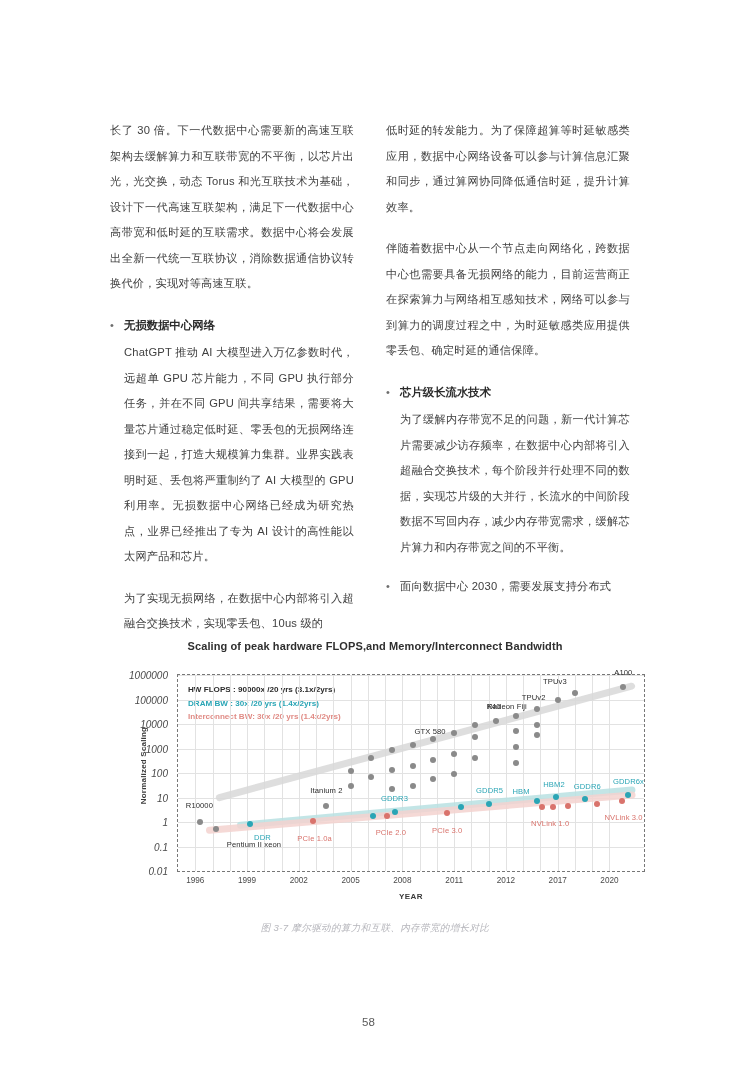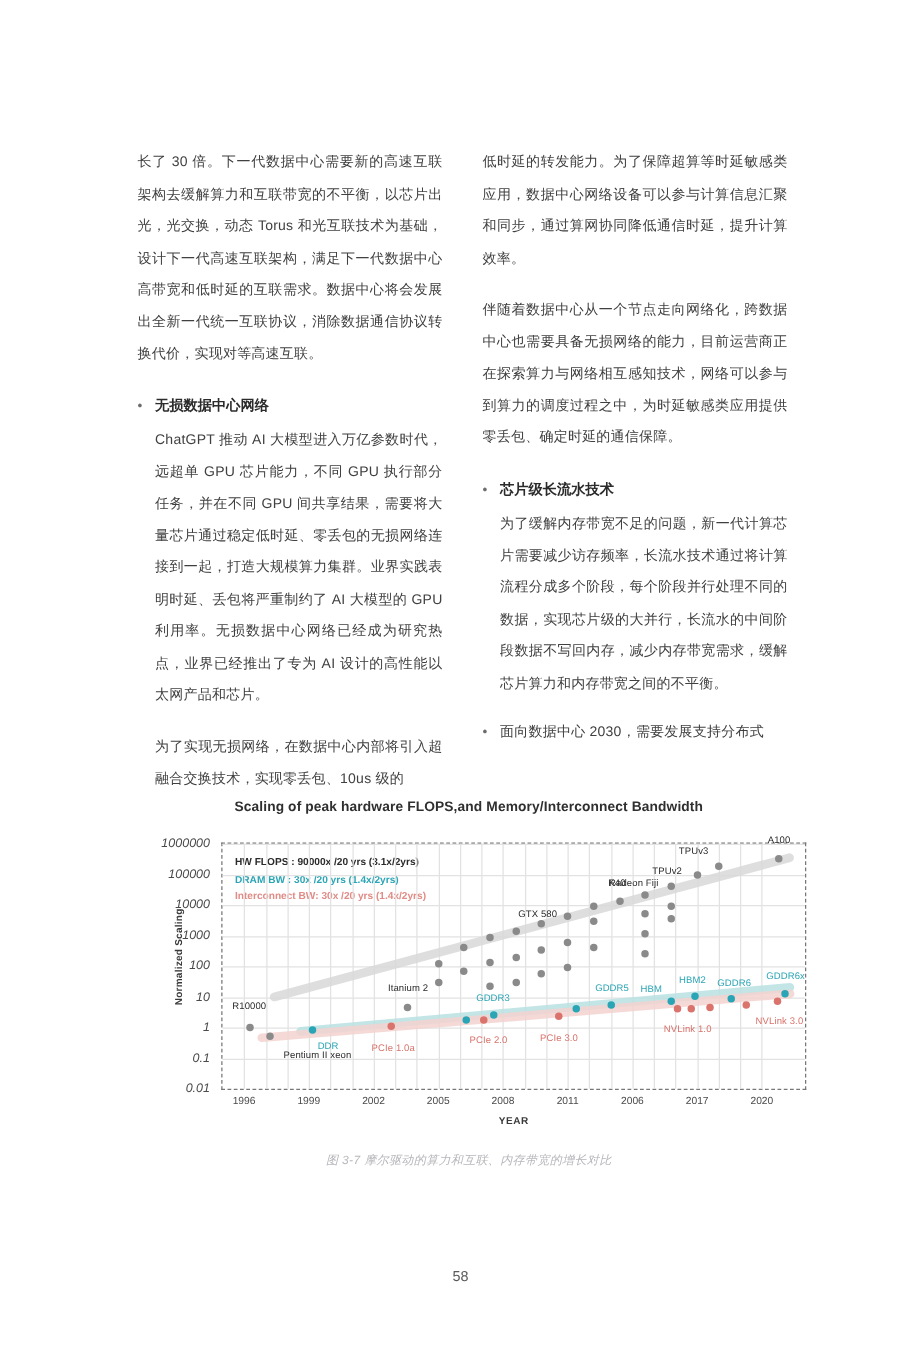--- a/index.html
+++ b/index.html
@@ -216,21 +216,21 @@
   </div>
 
   <div class="col">
     <p class="para">低时延的转发能力。为了保障超算等时延敏感类应用，数据中心网络设备可以参与计算信息汇聚和同步，通过算网协同降低通信时延，提升计算效率。</p>
     <p class="para">伴随着数据中心从一个节点走向网络化，跨数据中心也需要具备无损网络的能力，目前运营商正在探索算力与网络相互感知技术，网络可以参与到算力的调度过程之中，为时延敏感类应用提供零丢包、确定时延的通信保障。</p>
 
     <div class="bullet-block">
       <span class="bullet-dot">•</span>
       <div class="bullet-body">
         <p class="bullet-head">芯片级长流水技术</p>
-        <p class="para">为了缓解内存带宽不足的问题，新一代计算芯片需要减少访存频率，长流水技术通过将计算流程分成多个阶段，每个阶段并行处理不同的数据，实现芯片级的大并行，长流水的中间阶段数据不写回内存，减少内存带宽需求，缓解芯片算力和内存带宽之间的不平衡。</p>
+        <p class="para">为了缓解内存带宽不足的问题，新一代计算芯片需要减少访存频率，在数据中心内部将引入超融合交换技术，每个阶段并行处理不同的数据，实现芯片级的大并行，长流水的中间阶段数据不写回内存，减少内存带宽需求，缓解芯片算力和内存带宽之间的不平衡。</p>
       </div>
     </div>
 
     <div class="bullet-block">
       <span class="bullet-dot">•</span>
       <div class="bullet-body">
         <p class="para">面向数据中心 2030，需要发展支持分布式</p>
       </div>
     </div>
   </div>
@@ -285,21 +285,21 @@
         <div class="gridv" style="left: 241.63px;"></div>
         <div class="gridv" style="left: 258.889px;"></div>
         <div class="xtick" style="left: 224.37px;">2008</div>
         <div class="gridv" style="left: 276.148px;"></div>
         <div class="gridv" style="left: 293.407px;"></div>
         <div class="gridv" style="left: 310.667px;"></div>
         <div class="xtick" style="left: 276.148px;">2011</div>
         <div class="gridv" style="left: 327.926px;"></div>
         <div class="gridv" style="left: 345.185px;"></div>
         <div class="gridv" style="left: 362.444px;"></div>
-        <div class="xtick" style="left: 327.926px;">2006</div>
+        <div class="xtick" style="left: 327.926px;">2012</div>
         <div class="gridv" style="left: 379.704px;"></div>
         <div class="gridv" style="left: 396.963px;"></div>
         <div class="gridv" style="left: 414.222px;"></div>
         <div class="xtick" style="left: 379.704px;">2017</div>
         <div class="gridv" style="left: 431.481px;"></div>
         <div class="xtick" style="left: 431.481px;">2020</div>
         <div class="trend" style="left: 37.9704px; top: 120.121px; width: 434.441px; background: rgb(216, 216, 216); transform: rotate(-15.1207deg);"></div>
         <div class="trend" style="left: 58.6815px; top: 146.561px; width: 400.306px; background: rgb(184, 224, 226); transform: rotate(-5.15251deg);"></div>
         <div class="trend" style="left: 27.6148px; top: 151.996px; width: 431.243px; background: rgb(243, 210, 207); transform: rotate(-4.76032deg);"></div>
         <div class="pt" style="left: 22.437px; top: 147px; background: rgb(138, 138, 138);"></div>

